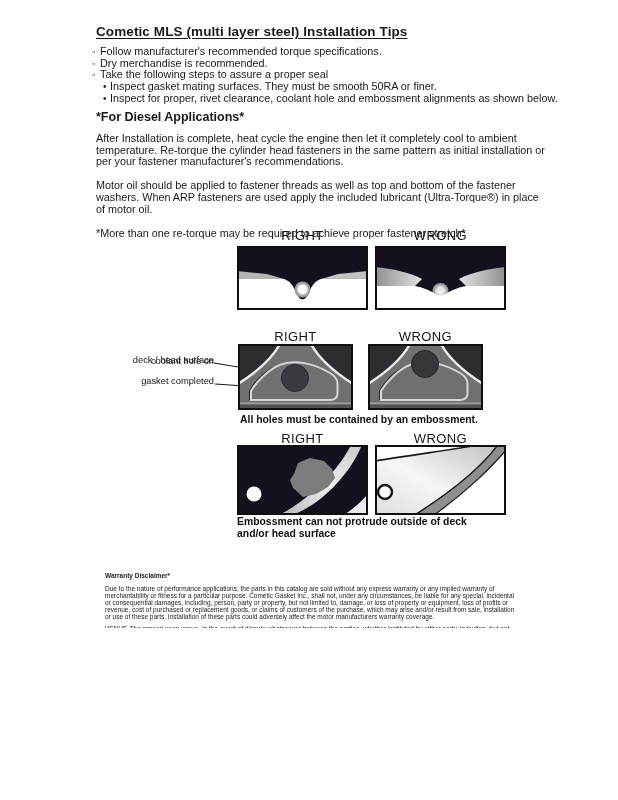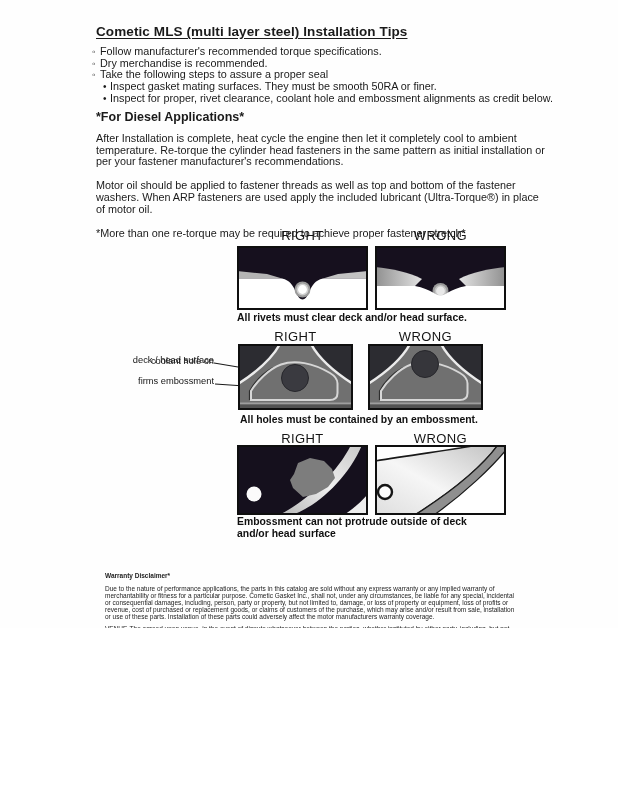--- a/index.html
+++ b/index.html
@@ -34,21 +34,21 @@
 
 <div class="page">
 
   <div class="abs title">Cometic MLS (multi layer steel) Installation Tips</div>
 
   <div class="abs bullets">
     <div class="li1"><span>Follow manufacturer's recommended torque specifications.</span></div>
     <div class="li1"><span>Dry merchandise is recommended.</span></div>
     <div class="li1"><span>Take the following steps to assure a proper seal</span></div>
     <div class="li2"><span>Inspect gasket mating surfaces.  They must be smooth 50RA or finer.</span></div>
-    <div class="li2"><span>Inspect for proper, rivet clearance, coolant hole and embossment alignments as credit below.</span></div>
+    <div class="li2"><span>Inspect for proper, rivet clearance, coolant hole and embossment alignments as shown below.</span></div>
   </div>
 
   <div class="abs diesel">
     <h2>*For Diesel Applications*</h2>
     <p>After Installation is complete, heat cycle the engine then let it completely cool to ambient temperature. Re-torque the cylinder head fasteners in the same pattern as initial installation or per your fastener manufacturer's recommendations.</p>
     <p>Motor oil should be applied to fastener threads as well as top and bottom of the fastener washers. When ARP fasteners are used apply the included lubricant (Ultra-Torque®) in place of motor oil.</p>
     <p>*More than one re-torque may be required to achieve proper fastener stretch*</p>
   </div>
 
   <div class="abs dg-label" style="left:237px;top:228px;width:131px;">RIGHT</div>
@@ -83,28 +83,27 @@
     <path d="M131,21 C113,23 97,26 84,33 L91,40 L131,40 Z" fill="url(#dkR)"></path>
     <g>
       <circle cx="65.5" cy="45" r="8" fill="#9b9b9b"></circle>
       <circle cx="65.5" cy="45" r="6" fill="#c4c4c4"></circle>
       <circle cx="65.5" cy="45" r="4.4" fill="#e9e9e9"></circle>
     </g>
     <path d="M0,40 L40,40 C48,41.5 54,44 58,46.5 C61,48.5 63,49.5 65.5,49.5 C68,49.5 70,48.5 73,46.5 C77,44 83,41.5 91,40 L131,40 L131,64 L0,64 Z" fill="#ffffff"></path>
     <rect x="1" y="1" width="129" height="62" fill="none" stroke="#0f0f0f" stroke-width="2"></rect>
   </svg>
 
-  <div class="abs caption" style="left:237px;top:312px;">All rivets must clear deck and/or head surface.</div>
 
   <div class="abs dg-label" style="left:238px;top:329px;width:115px;">RIGHT</div>
   <div class="abs dg-label" style="left:368px;top:329px;width:115px;">WRONG</div>
 
   <div class="abs sidelabel" style="left:100px;top:356px;">coolant hole on</div>
   <div class="abs sidelabel" style="left:100px;top:355px;">deck / head surface</div>
-  <div class="abs sidelabel" style="left:100px;top:376px;">firms embossment</div>
+  <div class="abs sidelabel" style="left:100px;top:376px;">gasket completed</div>
 
   <svg class="abs" style="left:210px;top:355px;" width="160" height="40">
     <line x1="4" y1="8" x2="88" y2="22" stroke="#1a1a1a" stroke-width="1.1"></line>
     <line x1="5" y1="29" x2="50" y2="32" stroke="#1a1a1a" stroke-width="1.1"></line>
   </svg>
 
   <svg class="abs panel" style="left:238px;top:344px;" width="115" height="66" viewBox="0 0 115 66">
     <rect width="115" height="66" fill="#707070"></rect>
     <rect x="0" y="58.5" width="115" height="2" fill="#9e9e9e"></rect>
     <rect x="0" y="60.5" width="115" height="5.5" fill="#525252"></rect>

